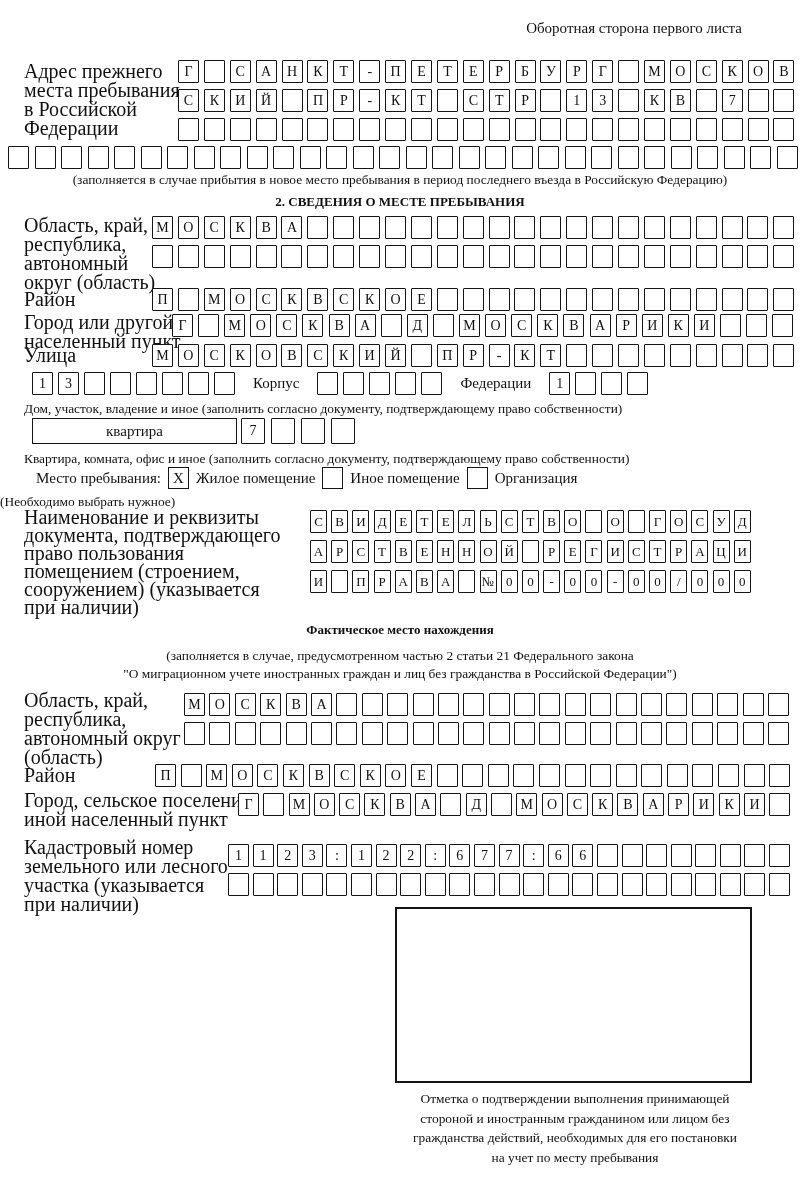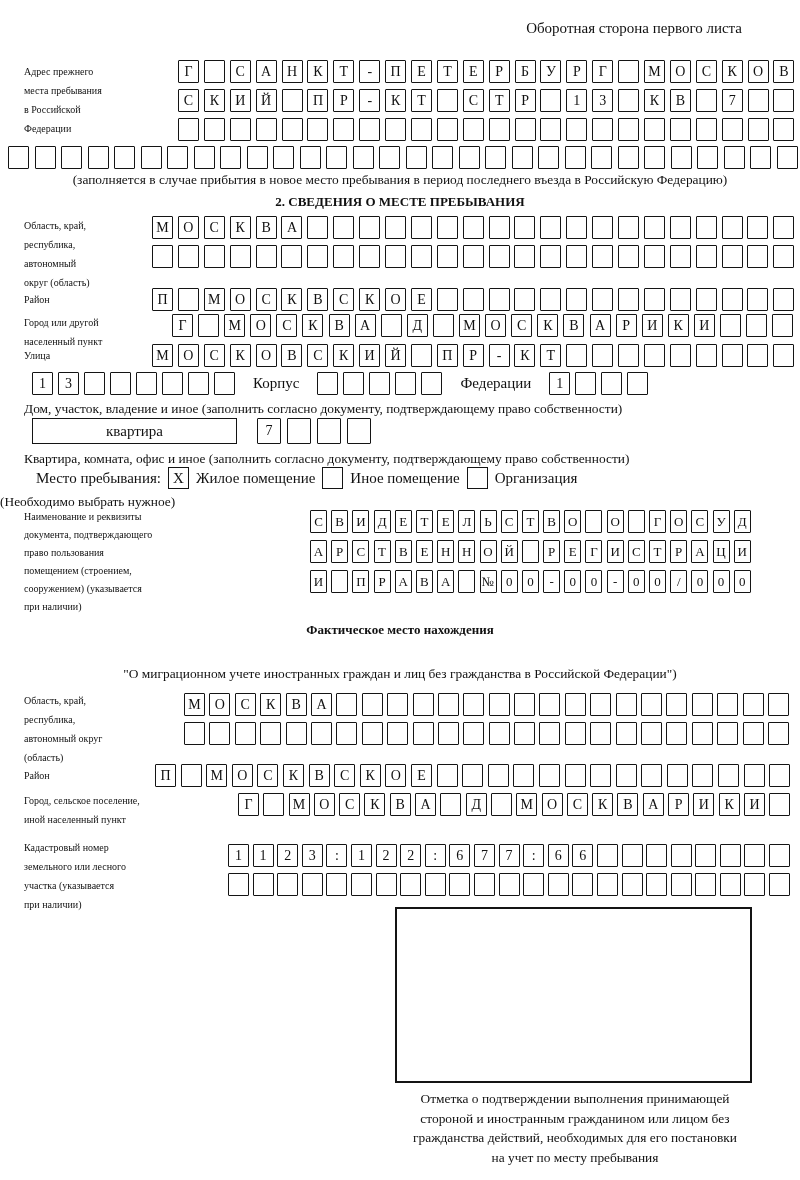--- a/index.html
+++ b/index.html
@@ -1,20 +1,20 @@
 <!DOCTYPE html>
 <html><head>
 <meta charset="utf-8">
 <style>
   html,body{margin:0;padding:0;background:#fff;}
   #page{
     position:relative;width:800px;height:1180px;background:#fff;
     font-family:"Liberation Serif","DejaVu Serif",serif;color:#111;overflow:hidden;
   }
-  .lbl{position:absolute;font-size:10px;line-height:19px;white-space:pre-line;}
+  .lbl{position:absolute;font-size:20px;line-height:19px;white-space:pre-line;}
   .note{position:absolute;font-size:13.4px;line-height:17px;}
   .heading{position:absolute;left:0;width:100%;text-align:center;font-weight:bold;font-size:13px;}
   .row-abs{position:absolute;display:flex;align-items:flex-start;}
   .cells{display:flex;}
   .cell{
     flex:0 0 auto;width:21px;height:23px;border:1.6px solid #141414;border-radius:1px;
     display:flex;align-items:center;justify-content:center;
     font-size:14px;line-height:1;background:#fff;box-sizing:border-box;
   }
   
@@ -35,21 +35,21 @@
   #l-ulitsa{left:24px;top:346px}
   #r-ulitsa{left:152px;top:344px;gap:4.9px}
   
   #r-dom{left:32px;top:372px;gap:6px;align-items:center}
   .fieldbox{border:1.6px solid #141414;box-sizing:border-box;display:flex;align-items:center;justify-content:center;font-size:15px;background:#fff}
   .dom-box{width:166px;height:24px}
   .kv-box{width:205px;height:26px}
   .inline-lbl{font-size:15px;margin:0 12px;white-space:nowrap}
   #r-dom .cells{gap:5px}
   #n-dom{left:24px;top:400px}
-  #r-kv{left:32px;top:418px;gap:20px;align-items:center}
+  #r-kv{left:32px;top:418px;gap:4px;align-items:center}
   #r-kv .cells{gap:6px}
   #r-kv .cell{width:24px;height:26px}
   #n-kv{left:24px;top:450px}
   
   #r-mesto{left:36px;top:467px;gap:7px;align-items:center}
   .mesto-lbl{font-size:15px;white-space:nowrap}
   .checkbox{flex:0 0 auto;width:21px;height:22px;border:1.6px solid #141414;display:flex;align-items:center;justify-content:center;font-size:15px;background:#fff;box-sizing:border-box}
   #n-mesto{top:493px;left:0;width:672px;text-align:left}
   
   #l-doc{left:24px;top:508px;line-height:18px}
@@ -469,20 +469,21 @@
       <span class="cell">-</span>
       <span class="cell">0</span>
       <span class="cell">0</span>
       <span class="cell">/</span>
       <span class="cell">0</span>
       <span class="cell">0</span>
       <span class="cell">0</span>
     </div>
 
   <div class="heading" id="t-fact">Фактическое место нахождения</div>
+  <div class="note" id="n-fact1">(заполняется в случае, предусмотренном частью 2 статьи 21 Федерального закона</div>
   <div class="note" id="n-fact2">"О миграционном учете иностранных граждан и лиц без гражданства в Российской Федерации")</div>
 
   <div class="lbl" id="l-fobl">Область, край,
 республика,
 автономный округ
 (область)</div>
   <div class="row-abs cells" id="r-fobl1">
       <span class="cell">М</span>
       <span class="cell">О</span>
       <span class="cell">С</span>

